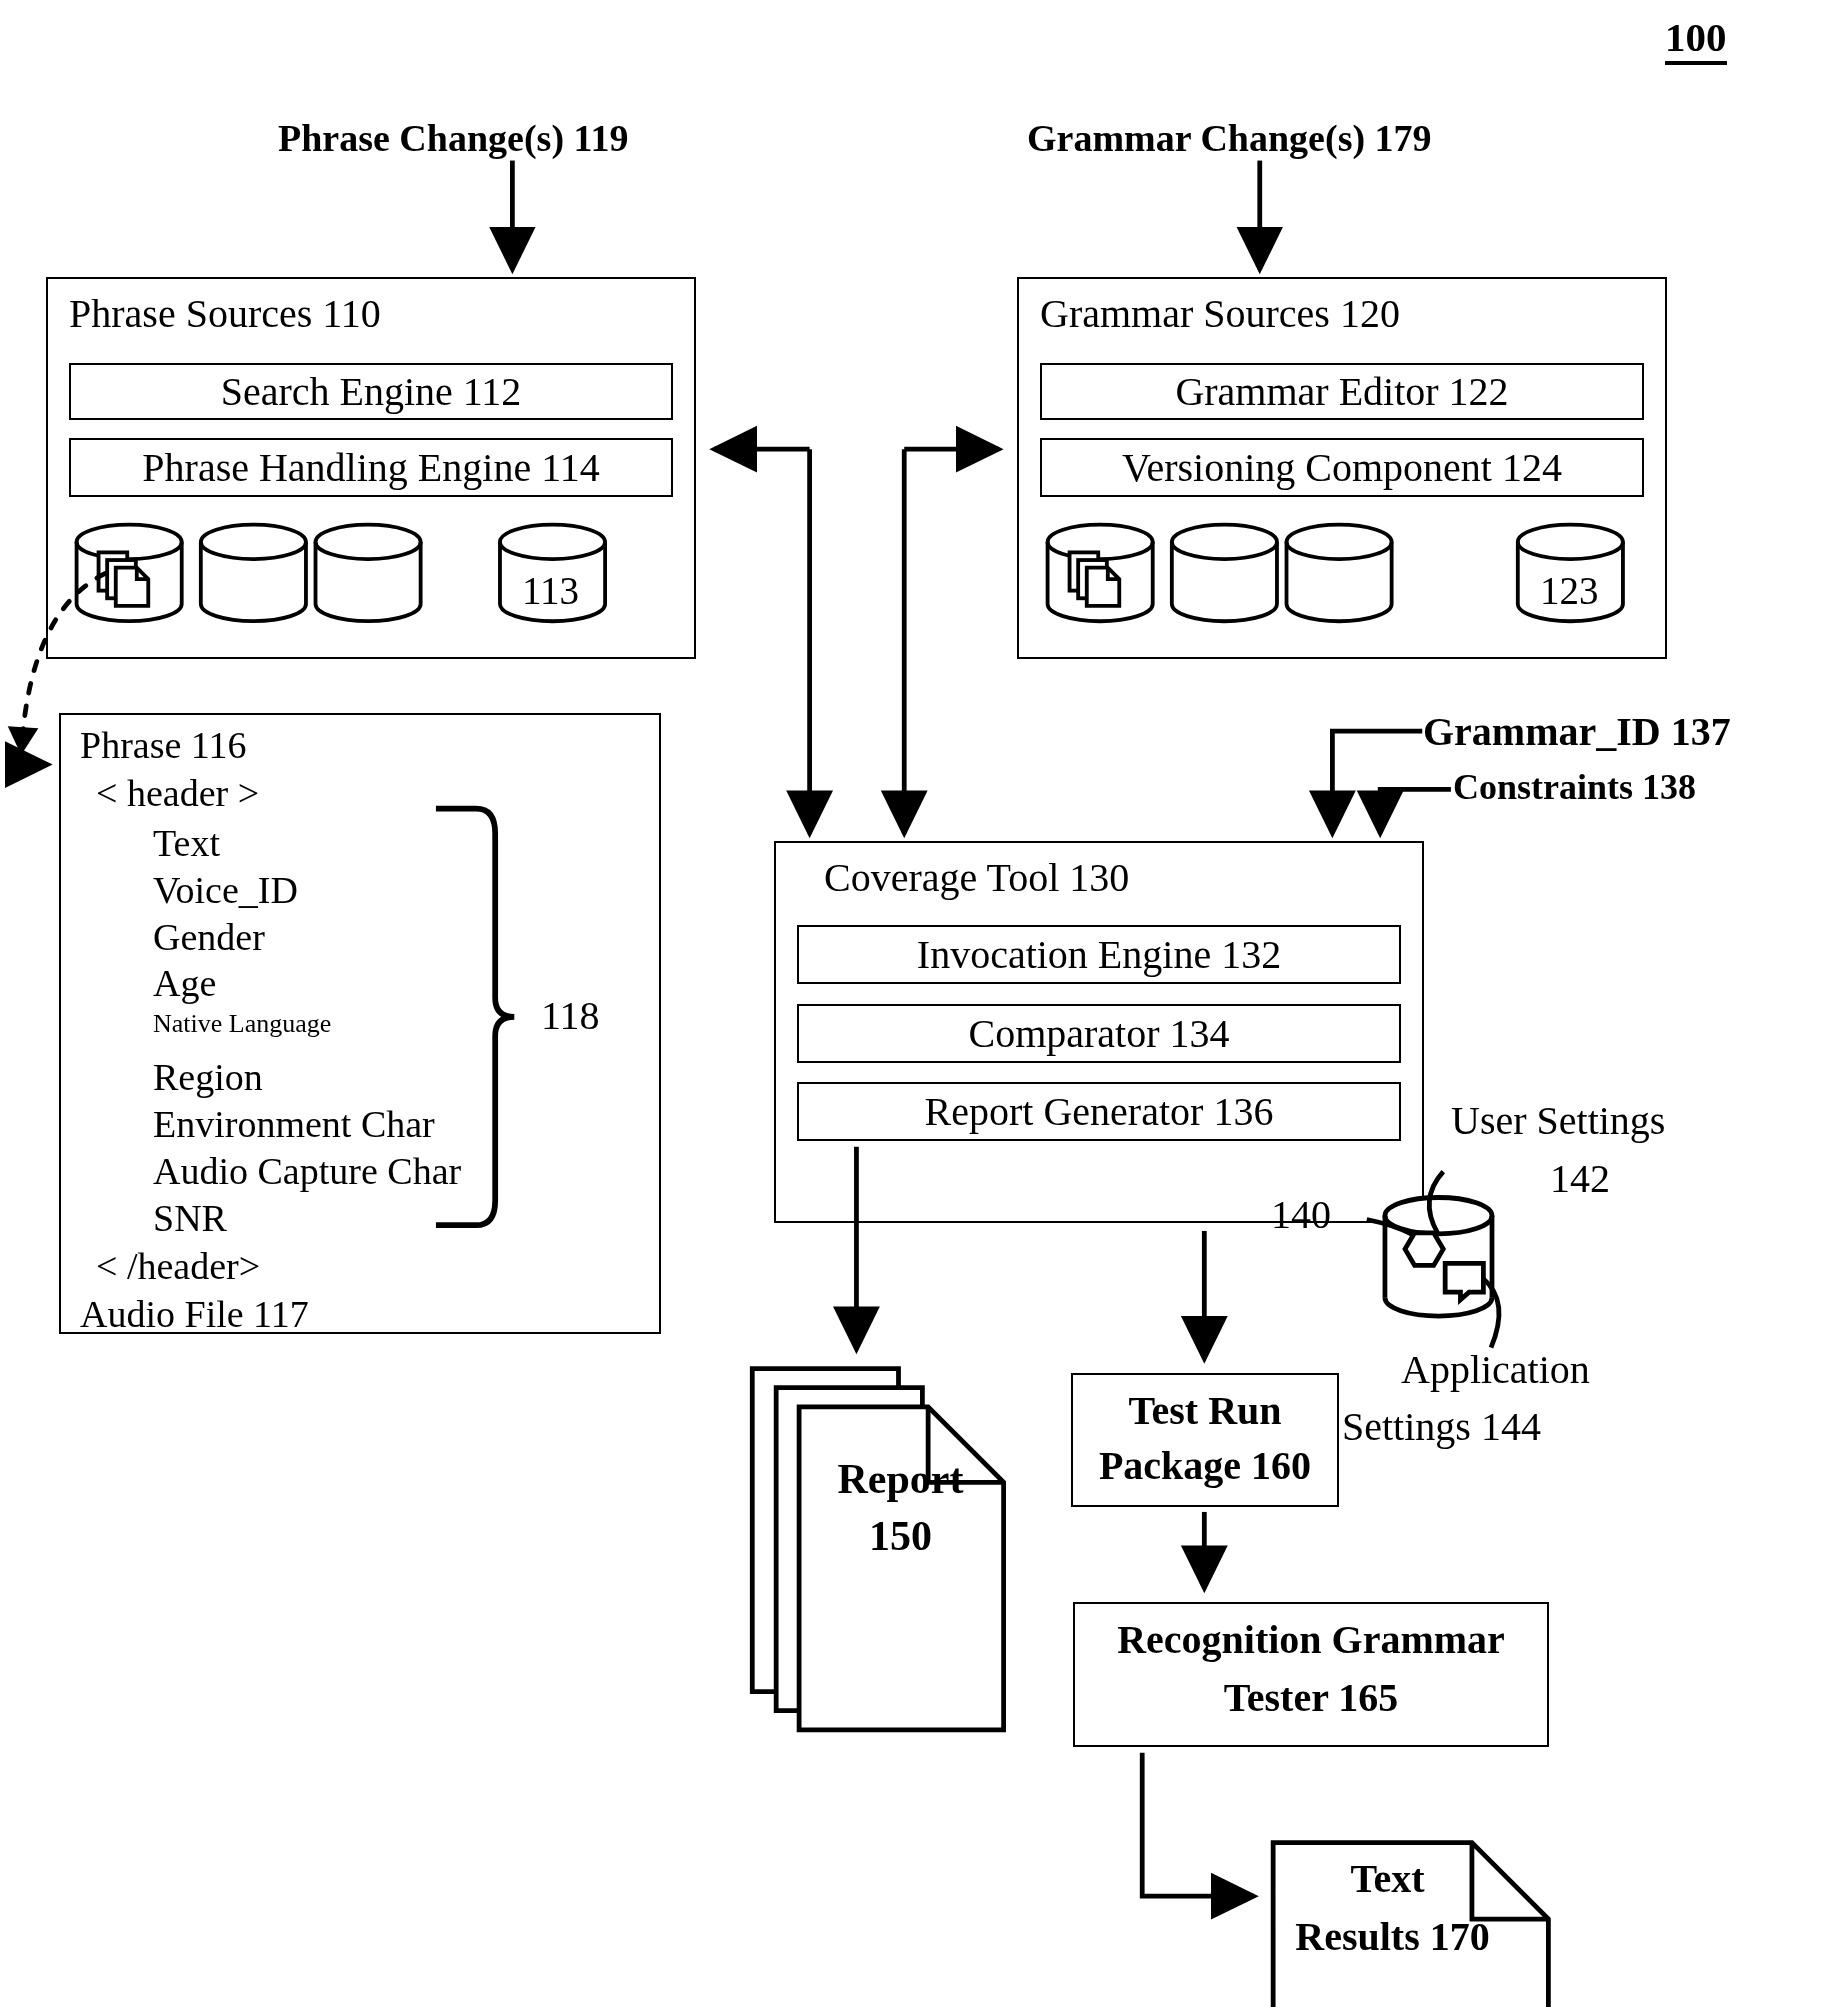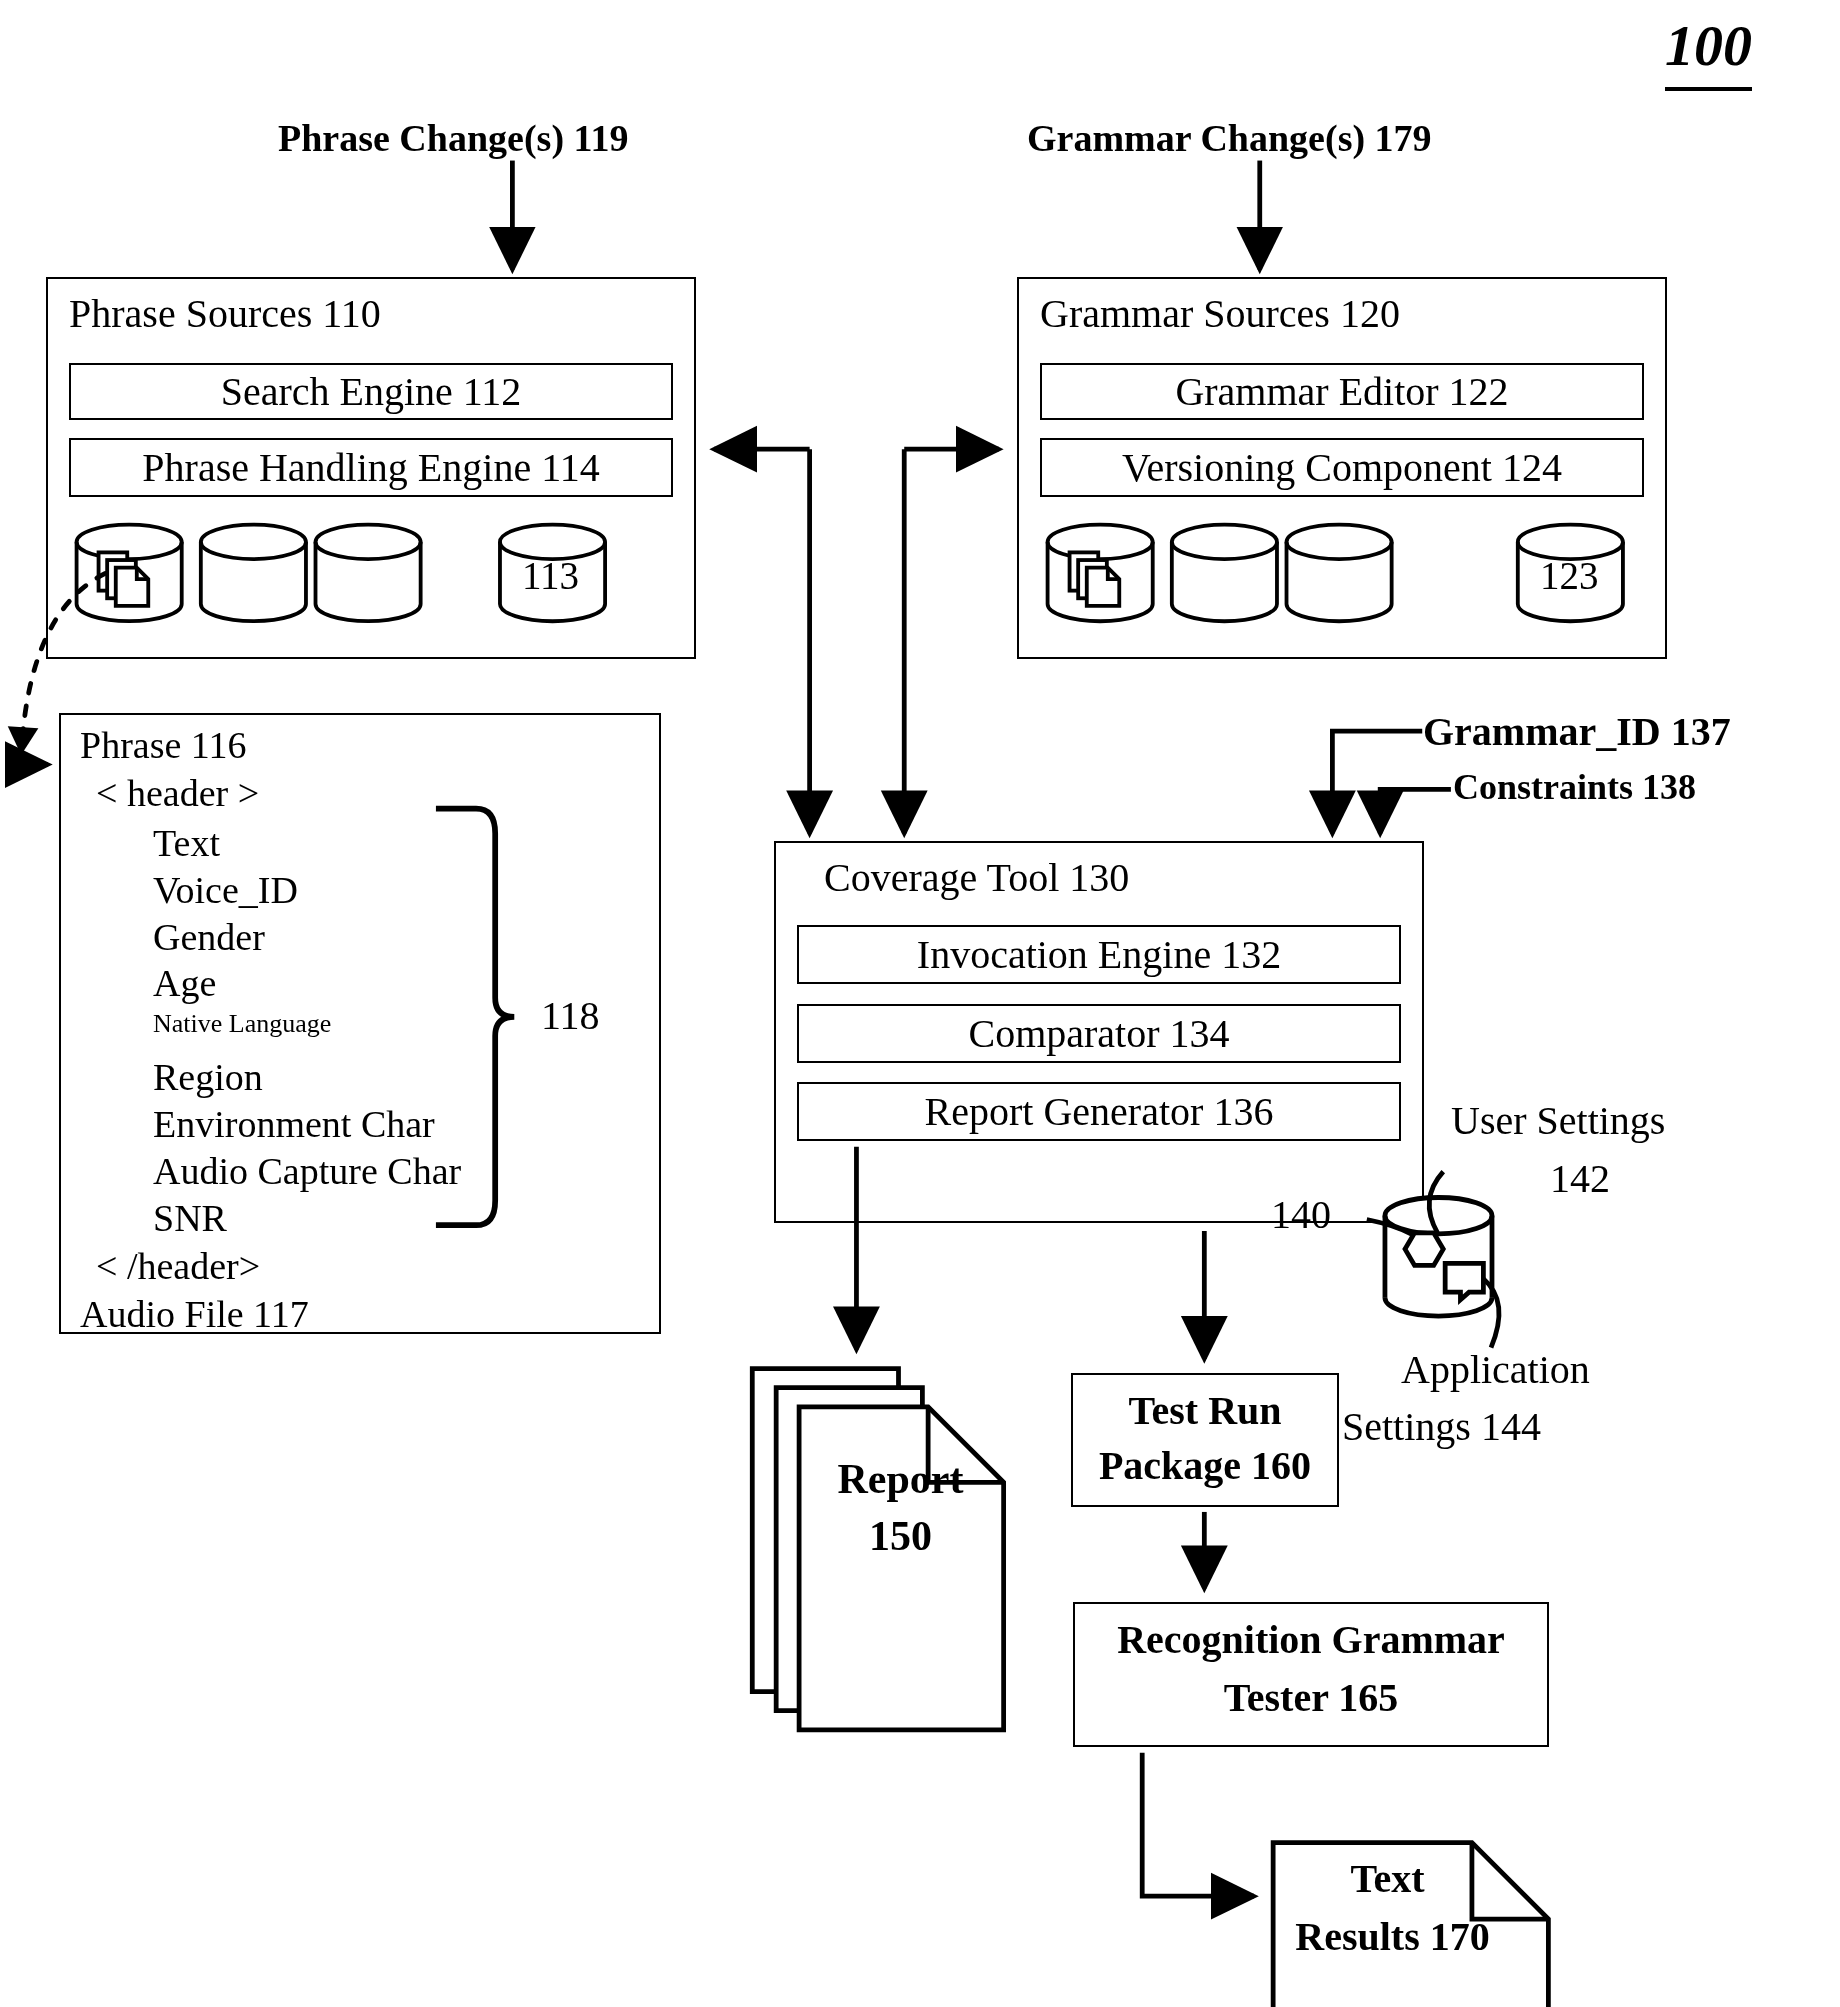--- a/index.html
+++ b/index.html
@@ -4,24 +4,24 @@
 <style>
   html,body{margin:0;padding:0;background:#ffffff;}
   body{width:1840px;height:2007px;position:relative;overflow:hidden;
        font-family:"Liberation Serif","DejaVu Serif",serif;color:#000;}
   .box{position:absolute;border:2.9px solid #000;background:#fff;box-sizing:border-box;}
   .innerbox{position:absolute;border:2.9px solid #000;background:#fff;box-sizing:border-box;
             display:flex;align-items:center;justify-content:center;}
   .lbl{position:absolute;white-space:nowrap;line-height:1;}
   .bold{font-weight:bold;}
   svg{position:absolute;left:0;top:0;overflow:visible;}
-  .fignum{position:absolute;font-weight:bold;font-size:58px;border-bottom:4.8px solid #000;
-          padding-bottom:12px;line-height:1;font-style:italic;}
+  .fignum{position:absolute;font-weight:bold;font-size:41px;border-bottom:4.8px solid #000;
+          padding-bottom:3px;line-height:1;}
   .ctr{display:flex;align-items:center;justify-content:center;text-align:center;font-weight:bold;}
-  .cyl-num{position:absolute;font-size:39px;}
+  .cyl-num{position:absolute;font-size:39px;margin-top:15px;}
 </style>
 </head>
 <body>
 
 <div class="fignum" style="left:1665px;top:17px;">100</div>
 
 <div class="lbl bold" style="left:278px;top:119px;font-size:38px;">Phrase Change(s) 119</div>
 <div class="lbl bold" style="left:1027px;top:119px;font-size:38px;">Grammar Change(s) 179</div>
 <div class="lbl bold" style="left:1423px;top:712px;font-size:40px;">Grammar_ID 137</div>
 <div class="lbl bold" style="left:1453px;top:769px;font-size:36px;">Constraints 138</div>

